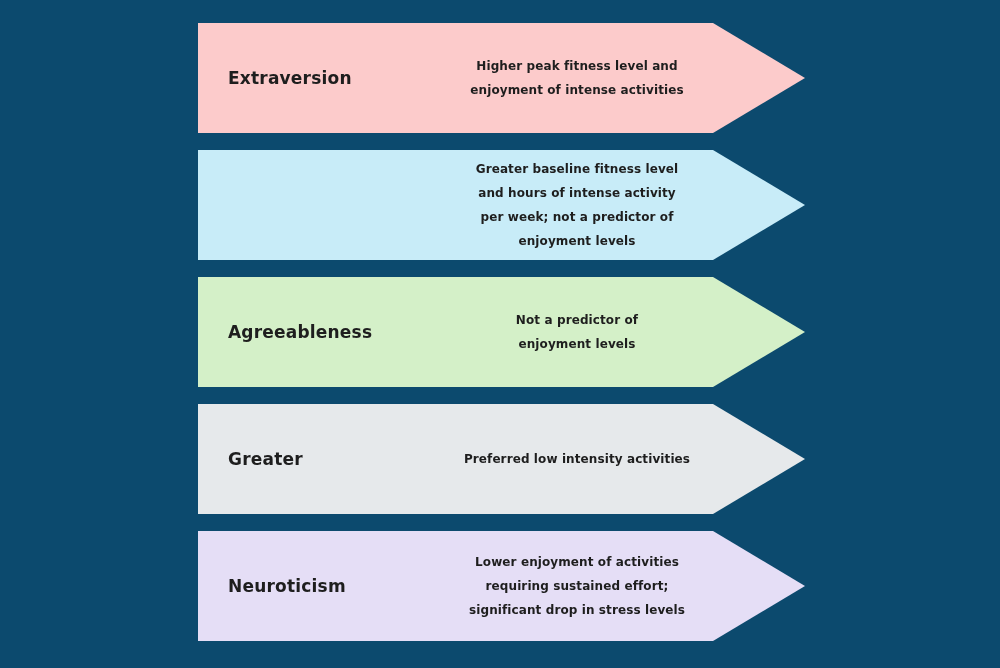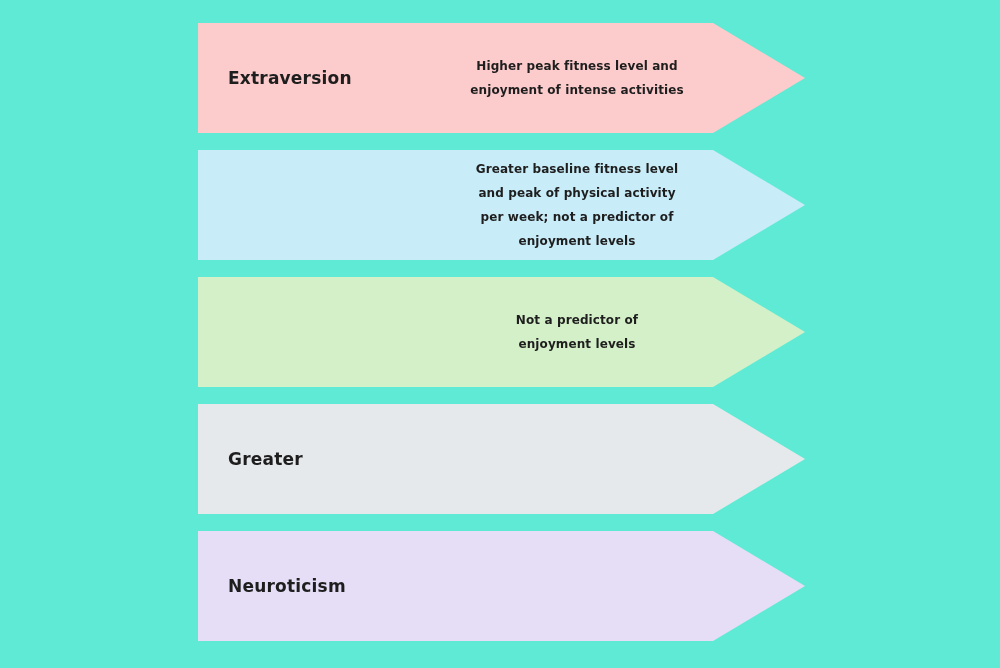--- a/index.html
+++ b/index.html
@@ -5,21 +5,21 @@
   html, body {
     margin: 0;
     padding: 0;
     background: #ffffff;
     font-family: "DejaVu Sans", "Liberation Sans", sans-serif;
   }
   .canvas {
     position: relative;
     width: 1000px;
     height: 668px;
-    background: #5eead4;
+    background: #0c4a6e;
     overflow: hidden;
   }
   .arrow-stack {
     position: absolute;
     left: 198px;
     top: 23px;
     display: flex;
     flex-direction: column;
     gap: 17px;
   }
@@ -62,32 +62,37 @@
   <div class="arrow-stack">
 
     <div class="arrow-row" style="background: rgb(252, 203, 203);">
       <span class="trait">Extraversion</span>
       <span class="desc">Higher peak fitness level and
 enjoyment of intense activities</span>
     </div>
 
     <div class="arrow-row" style="background: rgb(200, 236, 248);">
       <span class="desc">Greater baseline fitness level
-and peak of physical activity
+and hours of intense activity
 per week; not a predictor of
 enjoyment levels</span>
     </div>
 
     <div class="arrow-row" style="background: rgb(212, 240, 200);">
+      <span class="trait">Agreeableness</span>
       <span class="desc">Not a predictor of
 enjoyment levels</span>
     </div>
 
     <div class="arrow-row" style="background: rgb(230, 233, 235);">
       <span class="trait">Greater</span>
+      <span class="desc">Preferred low intensity activities</span>
     </div>
 
     <div class="arrow-row" style="background: rgb(229, 222, 246);">
       <span class="trait">Neuroticism</span>
+      <span class="desc">Lower enjoyment of activities
+requiring sustained effort;
+significant drop in stress levels</span>
     </div>
 
   </div>
 </div>
 
 </body></html>

